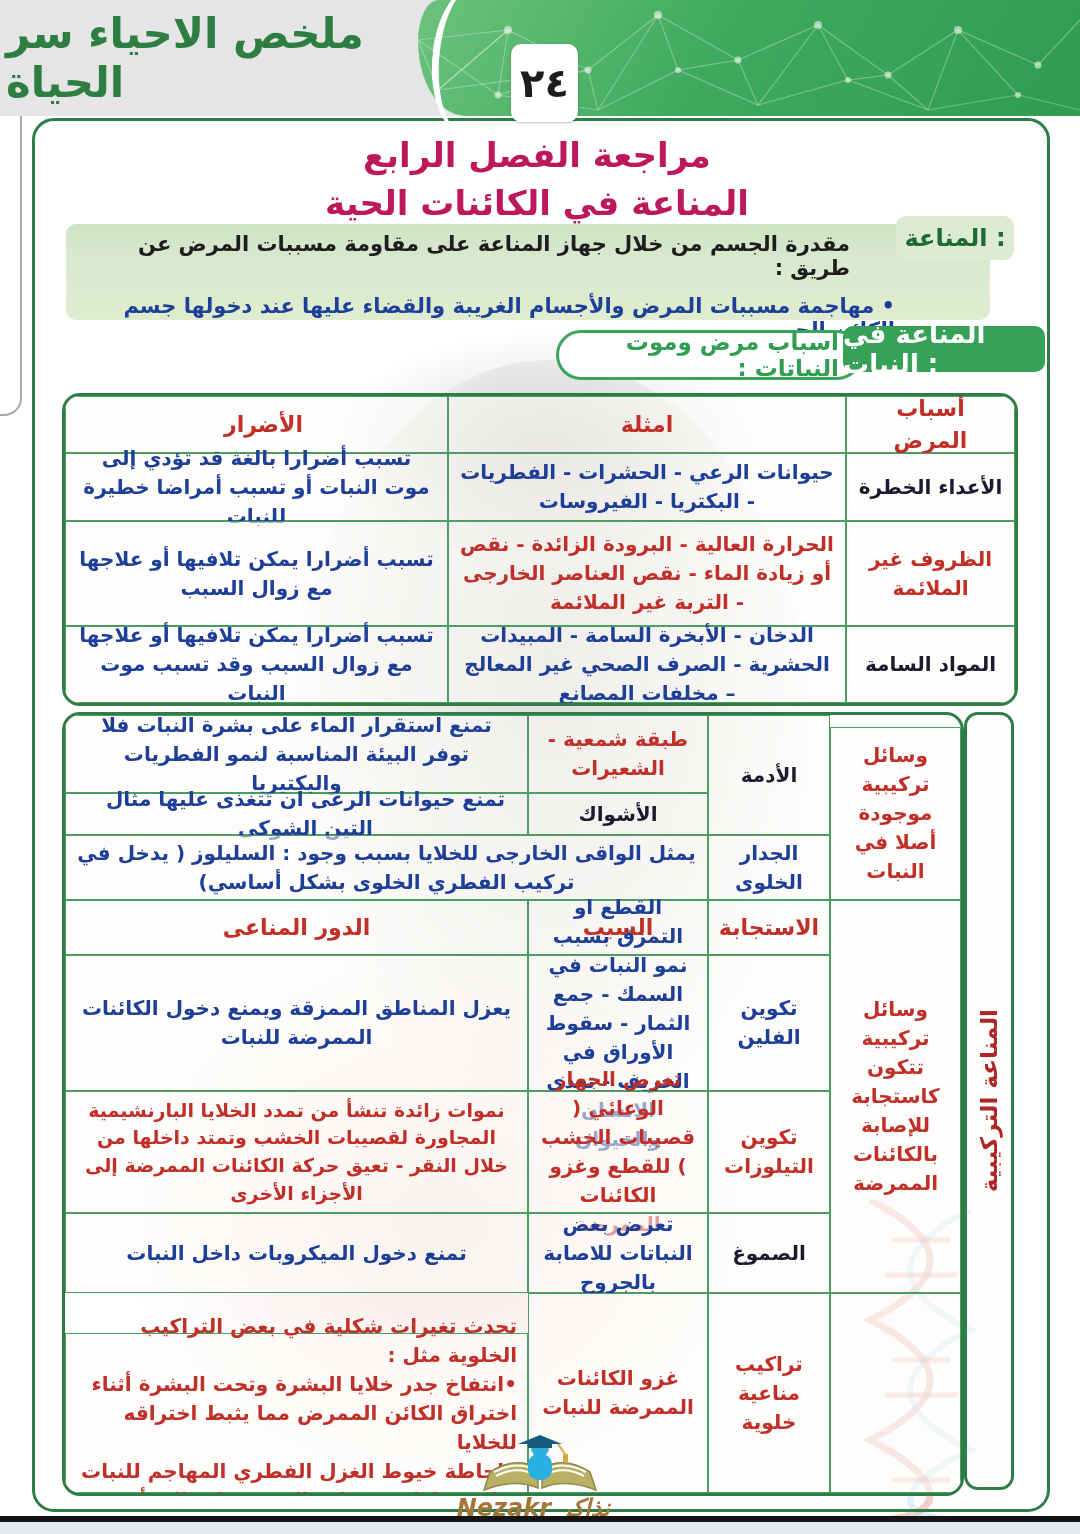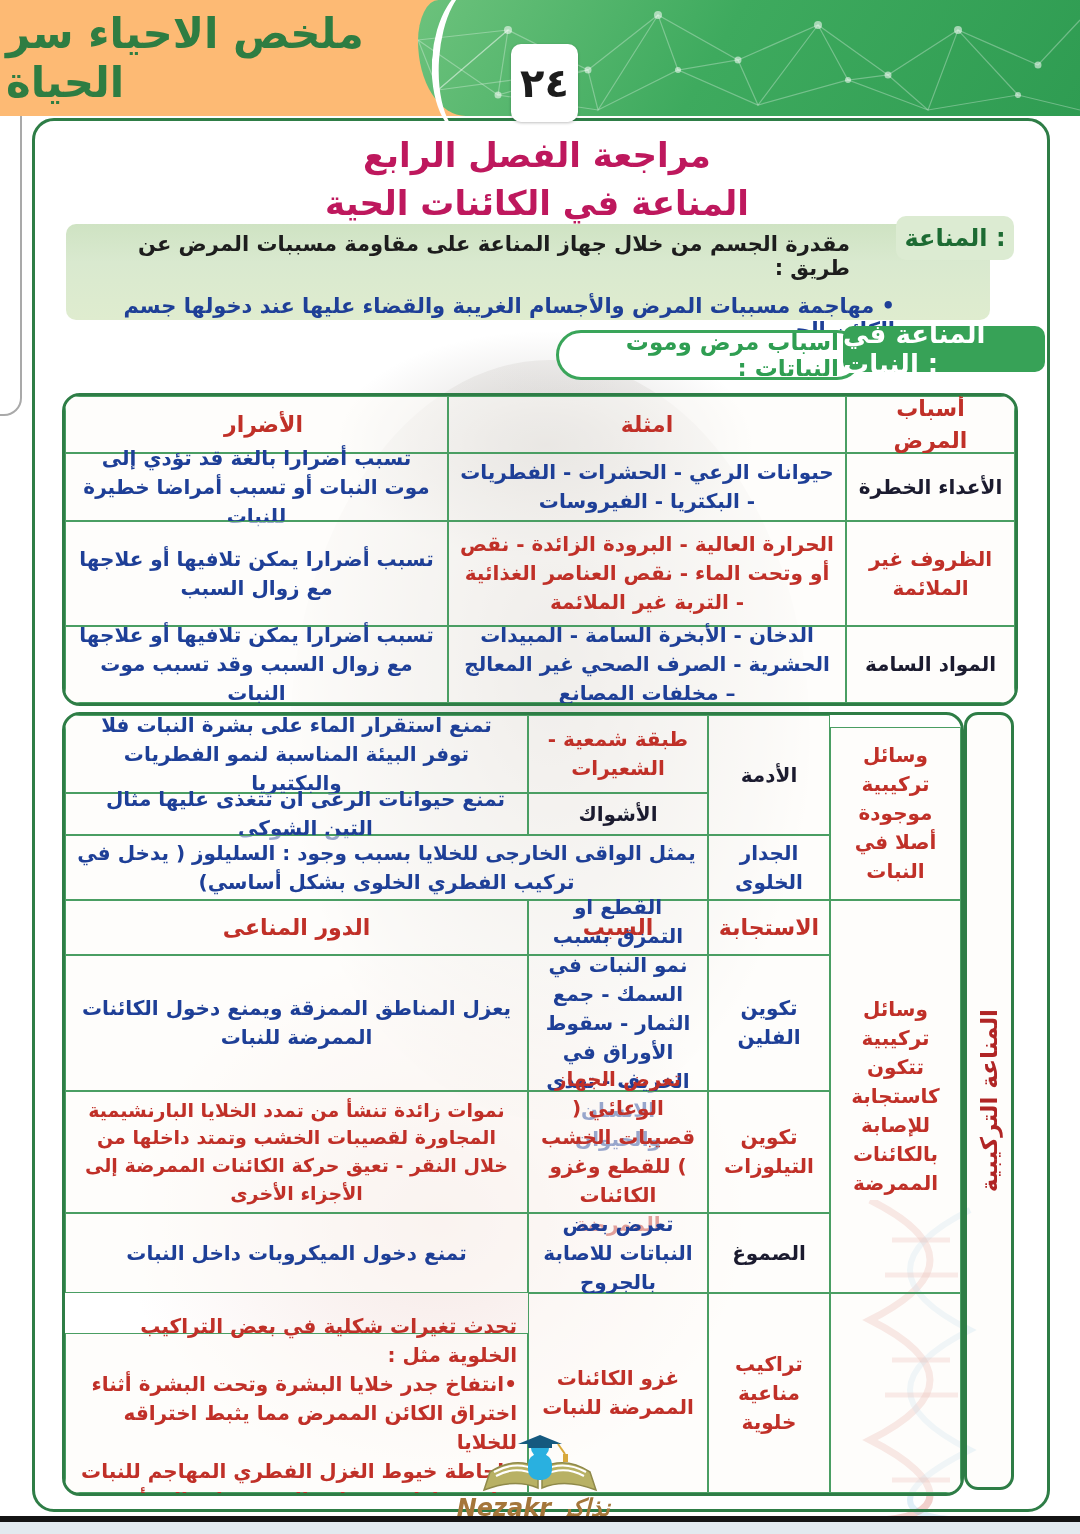--- a/index.html
+++ b/index.html
@@ -10,21 +10,21 @@
   .wm{position:absolute;z-index:0;pointer-events:none;}
   .wm-face{left:290px;top:360px;width:520px;height:760px;border-radius:50%;
     background:radial-gradient(ellipse at 50% 40%, rgba(173,166,160,0.38), rgba(200,195,190,0.18) 55%, rgba(255,255,255,0) 75%);}
   .wm-hair{left:330px;top:330px;width:430px;height:230px;border-radius:50%;
     background:radial-gradient(ellipse, rgba(150,145,140,0.35), rgba(255,255,255,0) 70%);}
   .wm-body{left:120px;top:940px;width:640px;height:560px;border-radius:50%;
     background:radial-gradient(ellipse, rgba(225,180,170,0.30), rgba(255,255,255,0) 70%);}
   .wm-dna{left:830px;top:1200px;}
 
   
-  .banner{position:absolute;left:0;top:0;width:1080px;height:116px;background:#fdba74;z-index:2;}
+  .banner{position:absolute;left:0;top:0;width:1080px;height:116px;background:#e5e5e5;z-index:2;}
   .banner-band{position:absolute;left:418px;top:0;width:662px;height:116px;
     background:linear-gradient(120deg,#6cc27c 0%,#3eaa5e 45%,#2f9c52 100%);
     border-bottom-left-radius:70px 110px;border-top-left-radius:30px 60px;}
   .banner-crescent{position:absolute;left:432px;top:-14px;width:72px;height:150px;
     border:0;border-left:7px solid #ffffff;border-radius:50%;transform:rotate(4deg);}
   .brand-text{position:absolute;left:6px;top:18px;width:410px;height:80px;
     display:flex;align-items:center;justify-content:flex-end;
     color:#2e7d42;font-weight:bold;font-size:42px;letter-spacing:-1px;}
   .page-num-box{position:absolute;left:511px;top:44px;width:67px;height:78px;background:#ffffff;
     border-radius:10px;box-shadow:0 1px 3px rgba(0,0,0,0.25);display:flex;align-items:center;justify-content:center;
@@ -168,21 +168,21 @@
     <div class="grid t1">
       <div class="cell c-hdr" style="grid-column:1;grid-row:1;">أسباب المرض</div>
       <div class="cell c-hdr" style="grid-column:2;grid-row:1;">امثلة</div>
       <div class="cell c-hdr" style="grid-column:3;grid-row:1;padding-left:24px;">الأضرار</div>
 
       <div class="cell c-dark" style="grid-column:1;grid-row:2;">الأعداء الخطرة</div>
       <div class="cell c-blue" style="grid-column:2;grid-row:2;">حيوانات الرعي - الحشرات - الفطريات - البكتريا - الفيروسات</div>
       <div class="cell c-blue" style="grid-column:3;grid-row:2;">تسبب أضرارا بالغة قد تؤدي إلى موت النبات أو تسبب أمراضا خطيرة للنبات</div>
 
       <div class="cell c-red" style="grid-column:1;grid-row:3;">الظروف غير الملائمة</div>
-      <div class="cell c-red" style="grid-column:2;grid-row:3;">الحرارة العالية - البرودة الزائدة - نقص أو وتحت الماء - نقص العناصر الغذائية - التربة غير الملائمة</div>
+      <div class="cell c-red" style="grid-column:2;grid-row:3;">الحرارة العالية - البرودة الزائدة - نقص أو زيادة الماء - نقص العناصر الخارجى - التربة غير الملائمة</div>
       <div class="cell c-blue" style="grid-column:3;grid-row:3;">تسبب أضرارا يمكن تلافيها أو علاجها مع زوال السبب</div>
 
       <div class="cell c-dark" style="grid-column:1;grid-row:4;">المواد السامة</div>
       <div class="cell c-blue" style="grid-column:2;grid-row:4;">الدخان - الأبخرة السامة - المبيدات الحشرية - الصرف الصحي غير المعالج – مخلفات المصانع</div>
       <div class="cell c-blue" style="grid-column:3;grid-row:4;">تسبب أضرارا يمكن تلافيها أو علاجها مع زوال السبب وقد تسبب موت النبات</div>
     </div>
 
     <div class="grid t2">
       <div class="cell c-red" style="grid-column:1;grid-row:1/4;margin-top:12px;">وسائل تركيبية موجودة أصلا في النبات</div>
 

